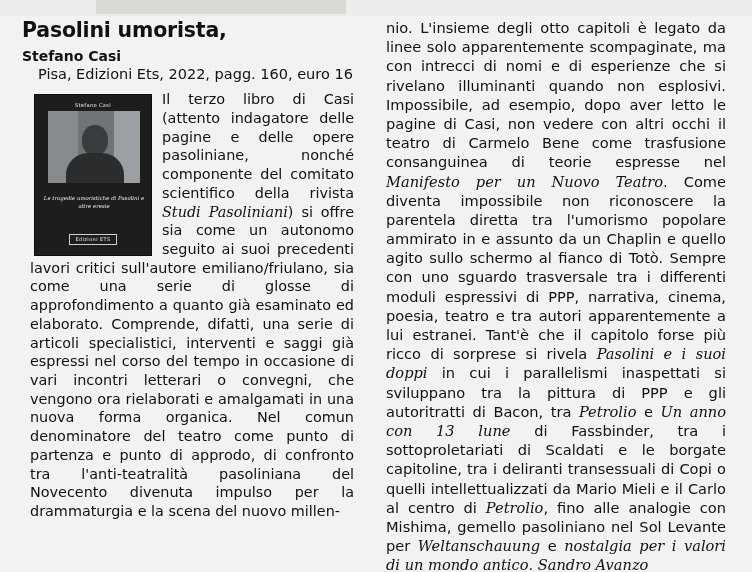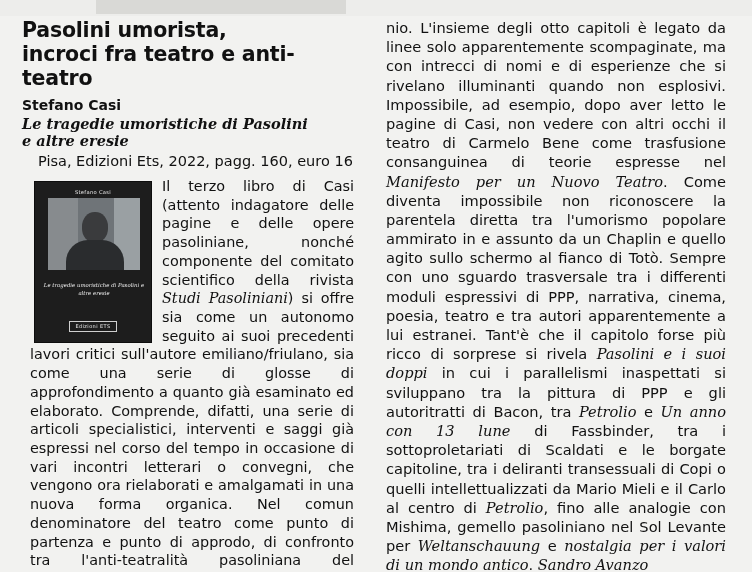--- a/index.html
+++ b/index.html
@@ -202,29 +202,24 @@
   <div class="top-bleed">
     <div class="top-bleed-band"></div>
   </div>
 
   <div class="divider"></div>
 
   <div class="col col-left">
 
     <h1 class="title">
       <span>Pasolini umorista,</span><br>
-      <span>incroci fra teatro e anti-teatro</span>
     </h1>
 
     <p class="author">Stefano Casi</p>
 
-    <p class="booktitle">
-      <span>Le tragedie umoristiche di Pasolini</span><br>
-      <span>e altre eresie</span>
-    </p>
 
     <p class="pubinfo">Pisa, Edizioni Ets, 2022, pagg. 160, euro 16</p>
 
     <div class="body-text">
       <div class="cover-float">
         <div class="cover-top-label">Stefano Casi</div>
         <div class="cover-photo">
           <div class="bg-l"></div>
           <div class="bg-r"></div>
           <div class="head"></div>

